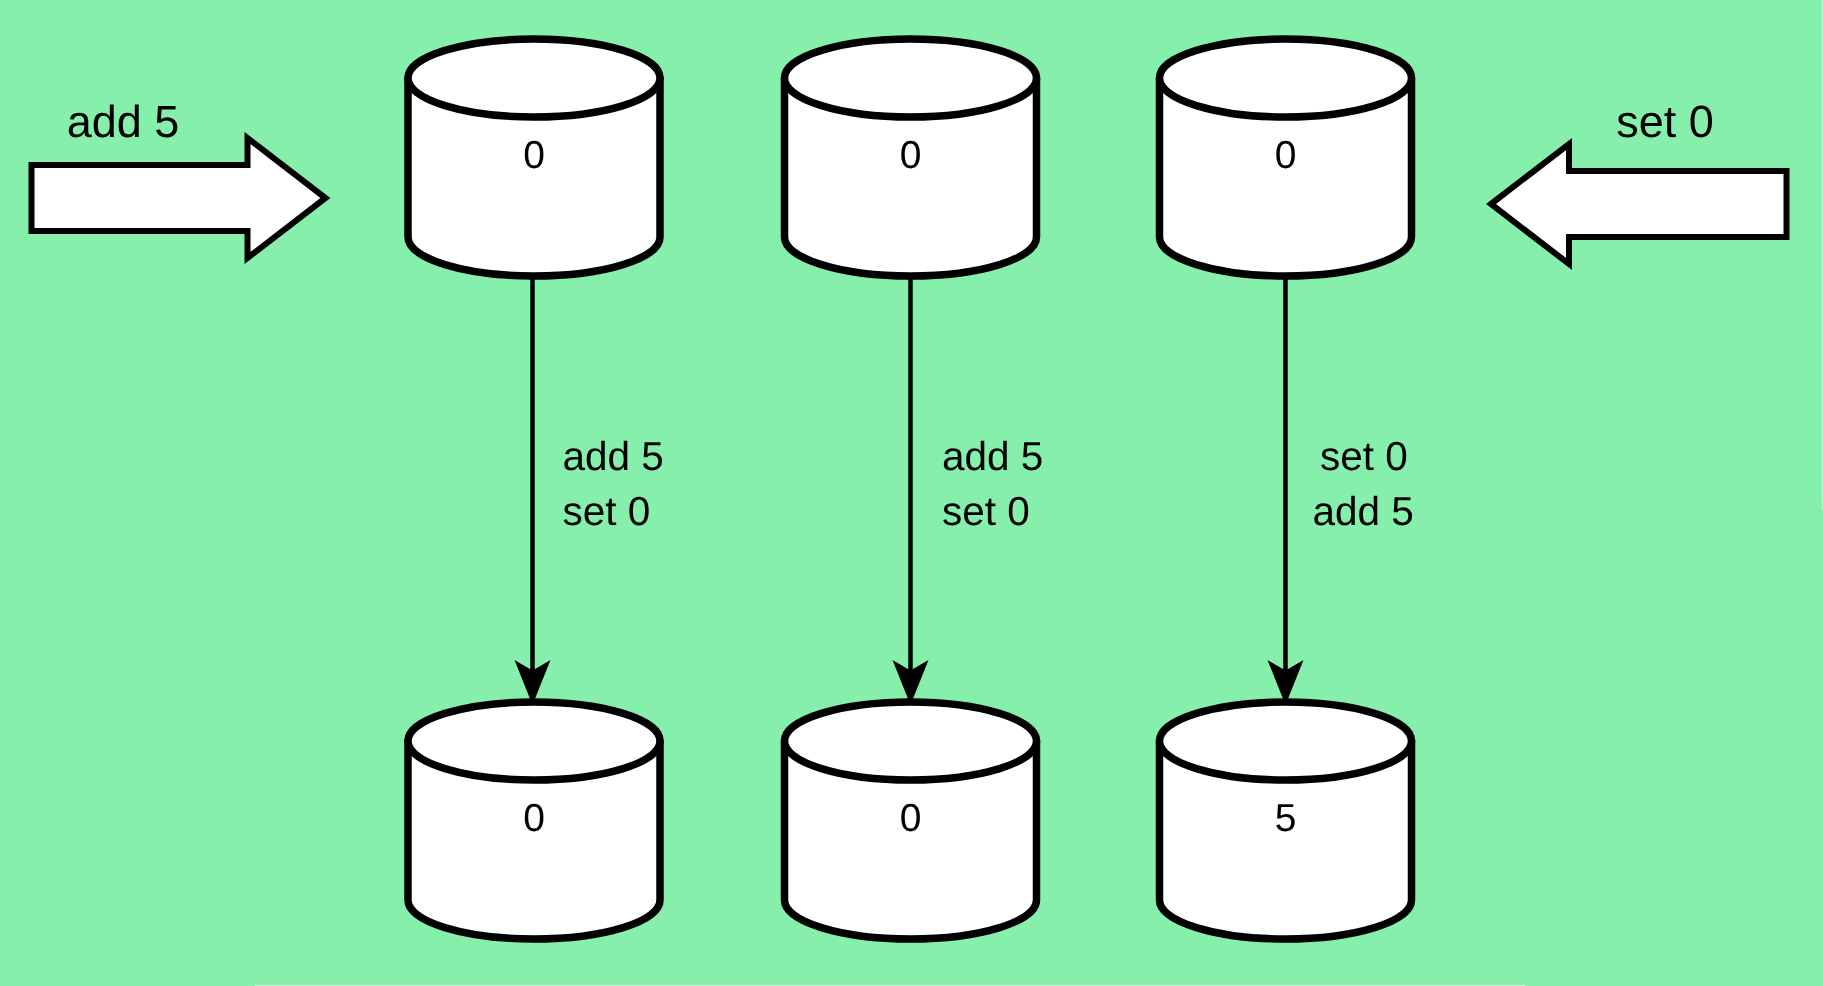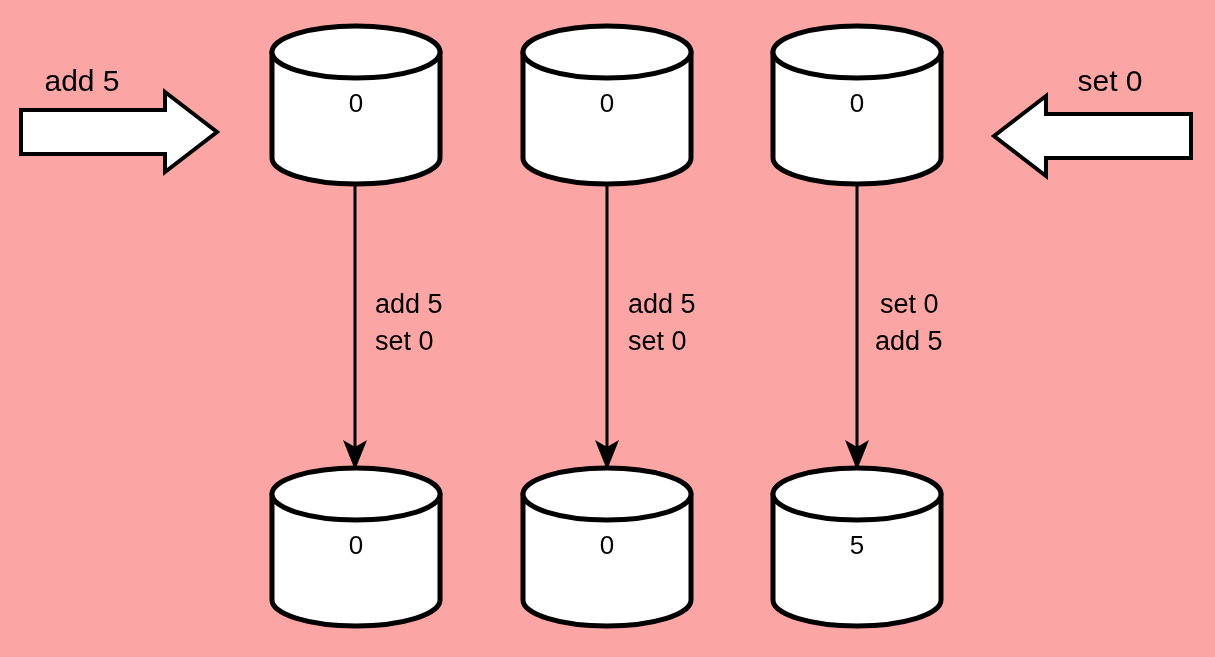--- a/index.html
+++ b/index.html
@@ -8,21 +8,21 @@
     background: #ffffff;
   }
   body {
     font-family: "Liberation Sans", sans-serif;
     color: #000000;
   }
   #canvas {
     position: relative;
     width: 1215px;
     height: 657px;
-    background: #fca5a5;
+    background: #86efac;
     overflow: hidden;
   }
   #diagram-svg {
     position: absolute;
     left: 0;
     top: 0;
     width: 1215px;
     height: 657px;
   }
   .db-value {

